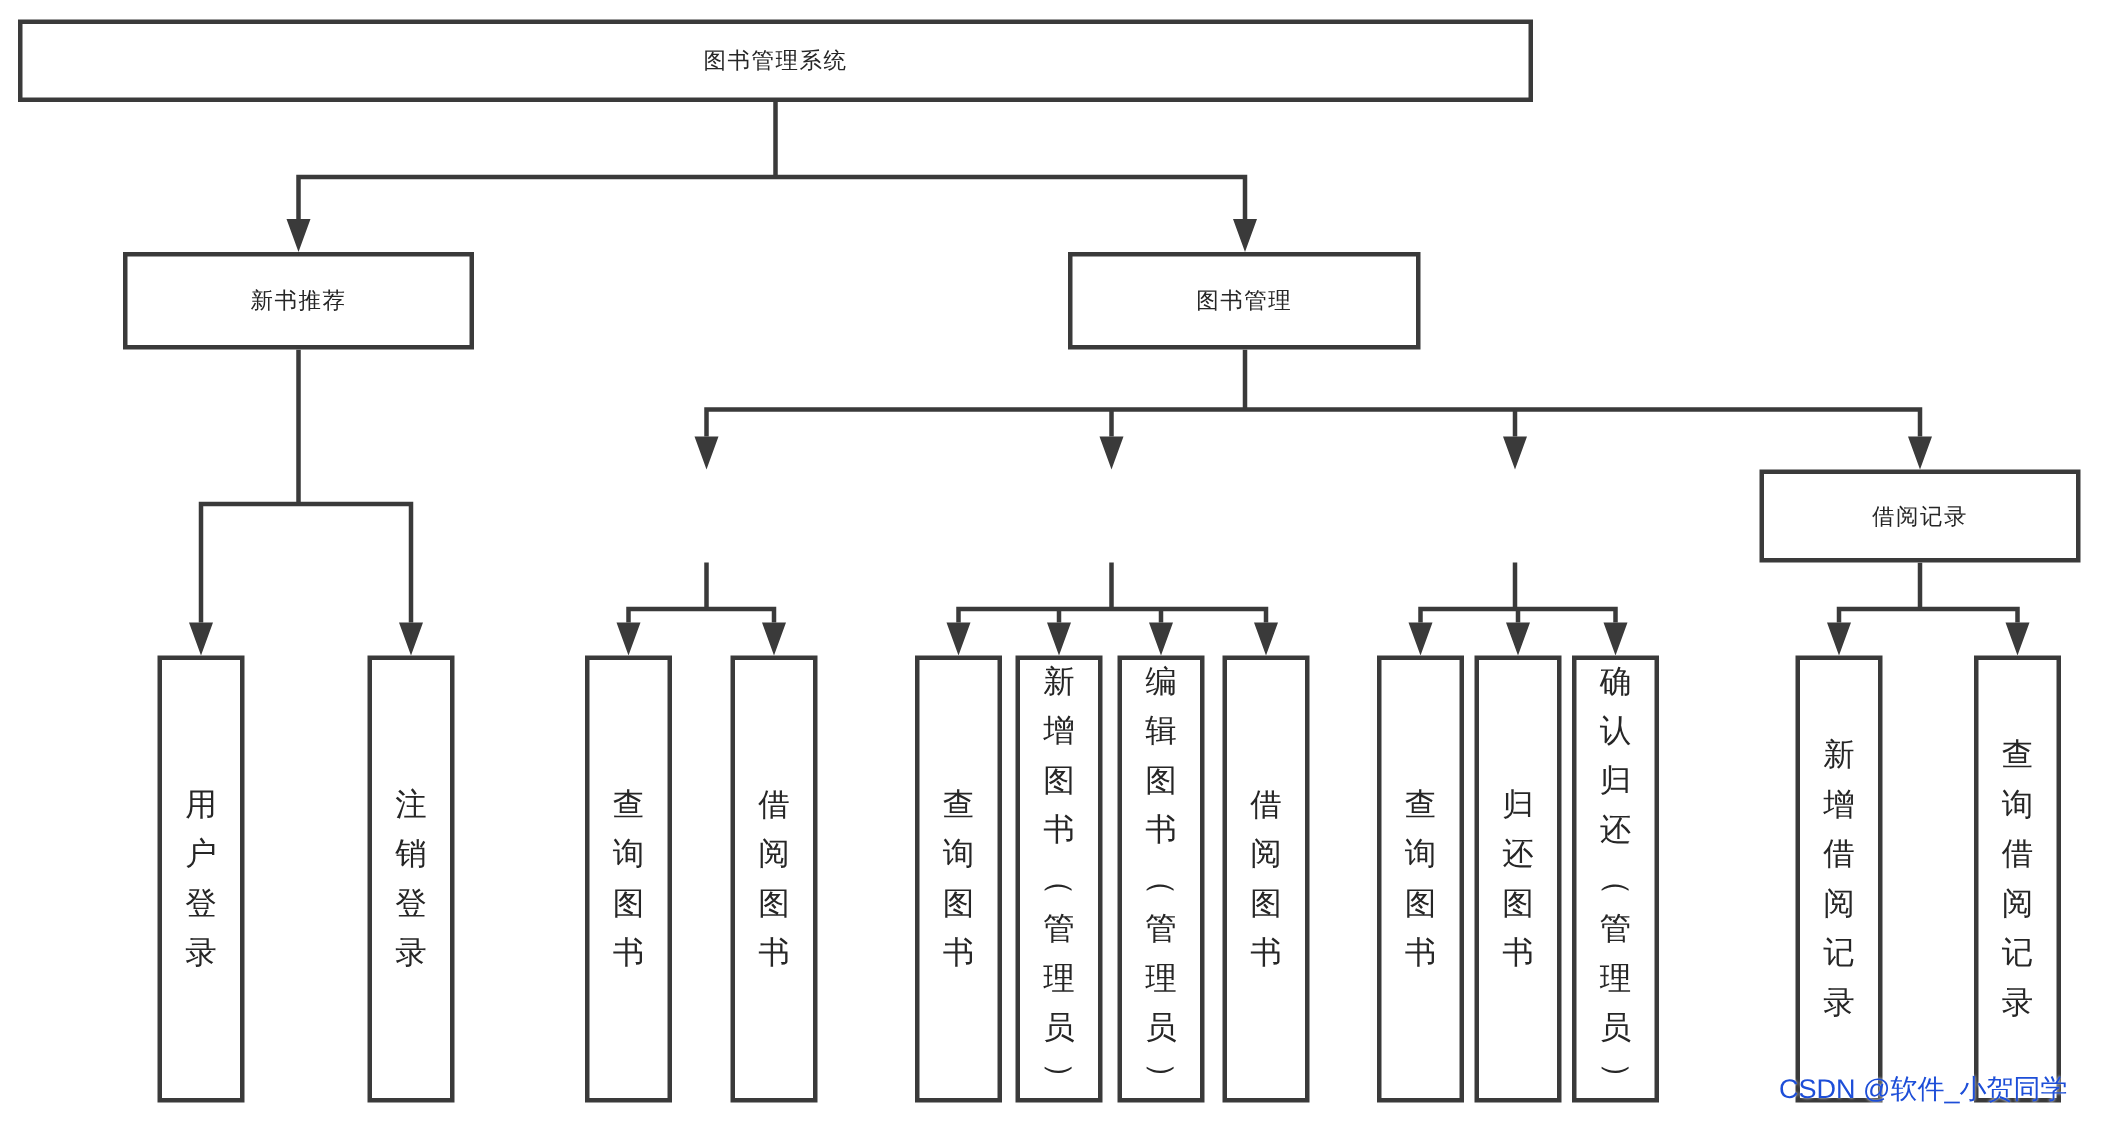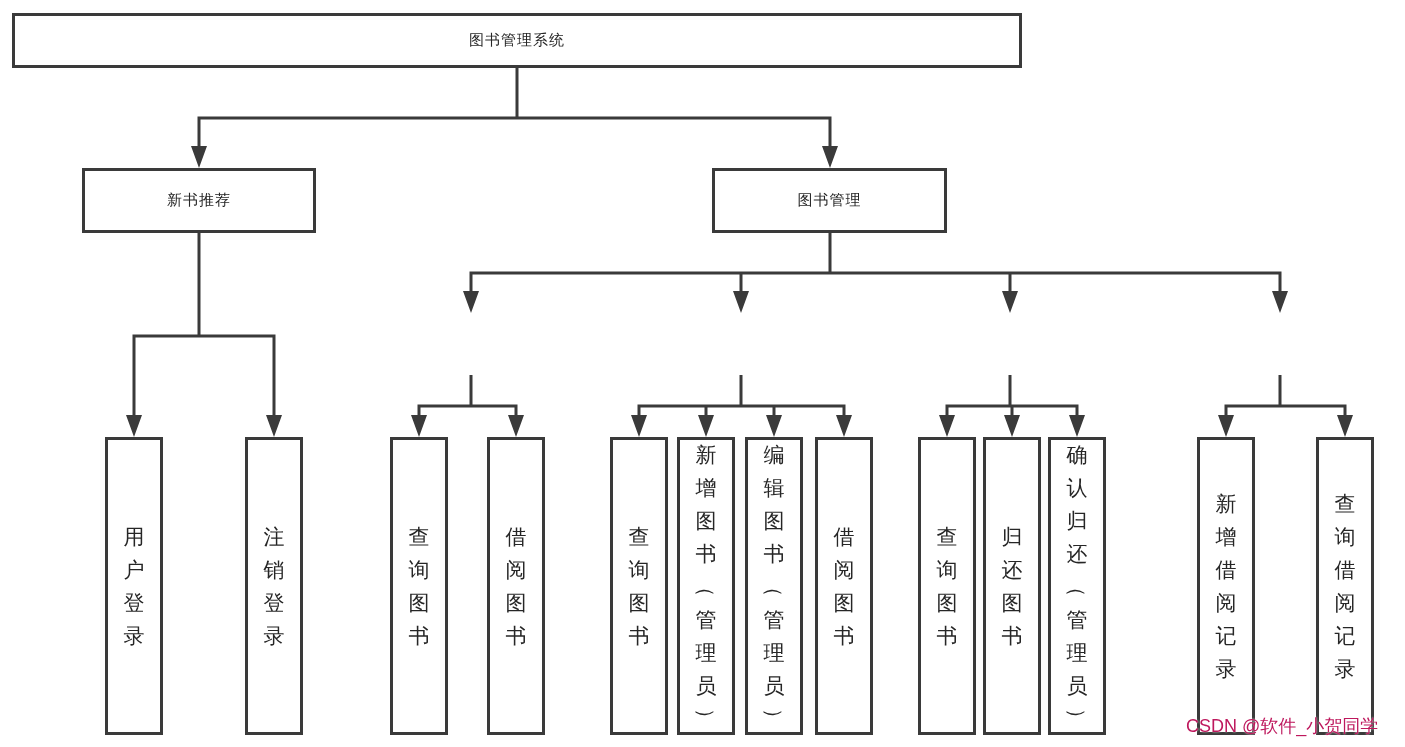--- a/index.html
+++ b/index.html
@@ -15,21 +15,21 @@
     border:3px solid #3a3a3a; background:#ffffff; z-index:1;
   }
   .hbox { display:flex; align-items:center; justify-content:center;
           font-size:15px; letter-spacing:1px; }
   .vbox { display:flex; flex-direction:column; align-items:center; justify-content:center; }
   .vbox .ch { height:33px; line-height:33px; font-size:21px; display:flex;
               align-items:center; justify-content:center; }
   .vbox .rot { transform:rotate(90deg); }
   #watermark {
     position:absolute; left:1186px; top:714px; z-index:3;
-    font-size:18px; color:#be185d; white-space:nowrap;
+    font-size:18px; color:#1d4ed8; white-space:nowrap;
     text-shadow:0 0 2px #ffffff;
   }
 </style>
 </head>
 <body>
 
 <div id="canvas">
 
   <svg id="connectors" width="1405" height="747" viewBox="0 0 1405 747">
     <path fill="none" stroke="#3a3a3a" stroke-width="3" stroke-linejoin="miter" d="M517 68 L517 118
@@ -54,20 +54,21 @@
              M939 415 L955 415 L947 437 Z  M1004 415 L1020 415 L1012 437 Z
              M1069 415 L1085 415 L1077 437 Z
              M1218 415 L1234 415 L1226 437 Z  M1337 415 L1353 415 L1345 437 Z"></path>
   </svg>
 
   <div class="box hbox" style="left:12px;top:13px;width:1010px;height:55px">图书管理系统</div>
 
   <div class="box hbox" style="left:82px;top:168px;width:234px;height:65px">新书推荐</div>
   <div class="box hbox" style="left:712px;top:168px;width:235px;height:65px">图书管理</div>
 
+  <div class="box hbox" style="left:1173px;top:313px;width:214px;height:62px">借阅记录</div>
 
   <div class="box vbox" style="left:105px;top:437px;width:58px;height:298px">
       <span class="ch">用</span>
       <span class="ch">户</span>
       <span class="ch">登</span>
       <span class="ch">录</span>
     </div>
   <div class="box vbox" style="left:245px;top:437px;width:58px;height:298px">
       <span class="ch">注</span>
       <span class="ch">销</span>

